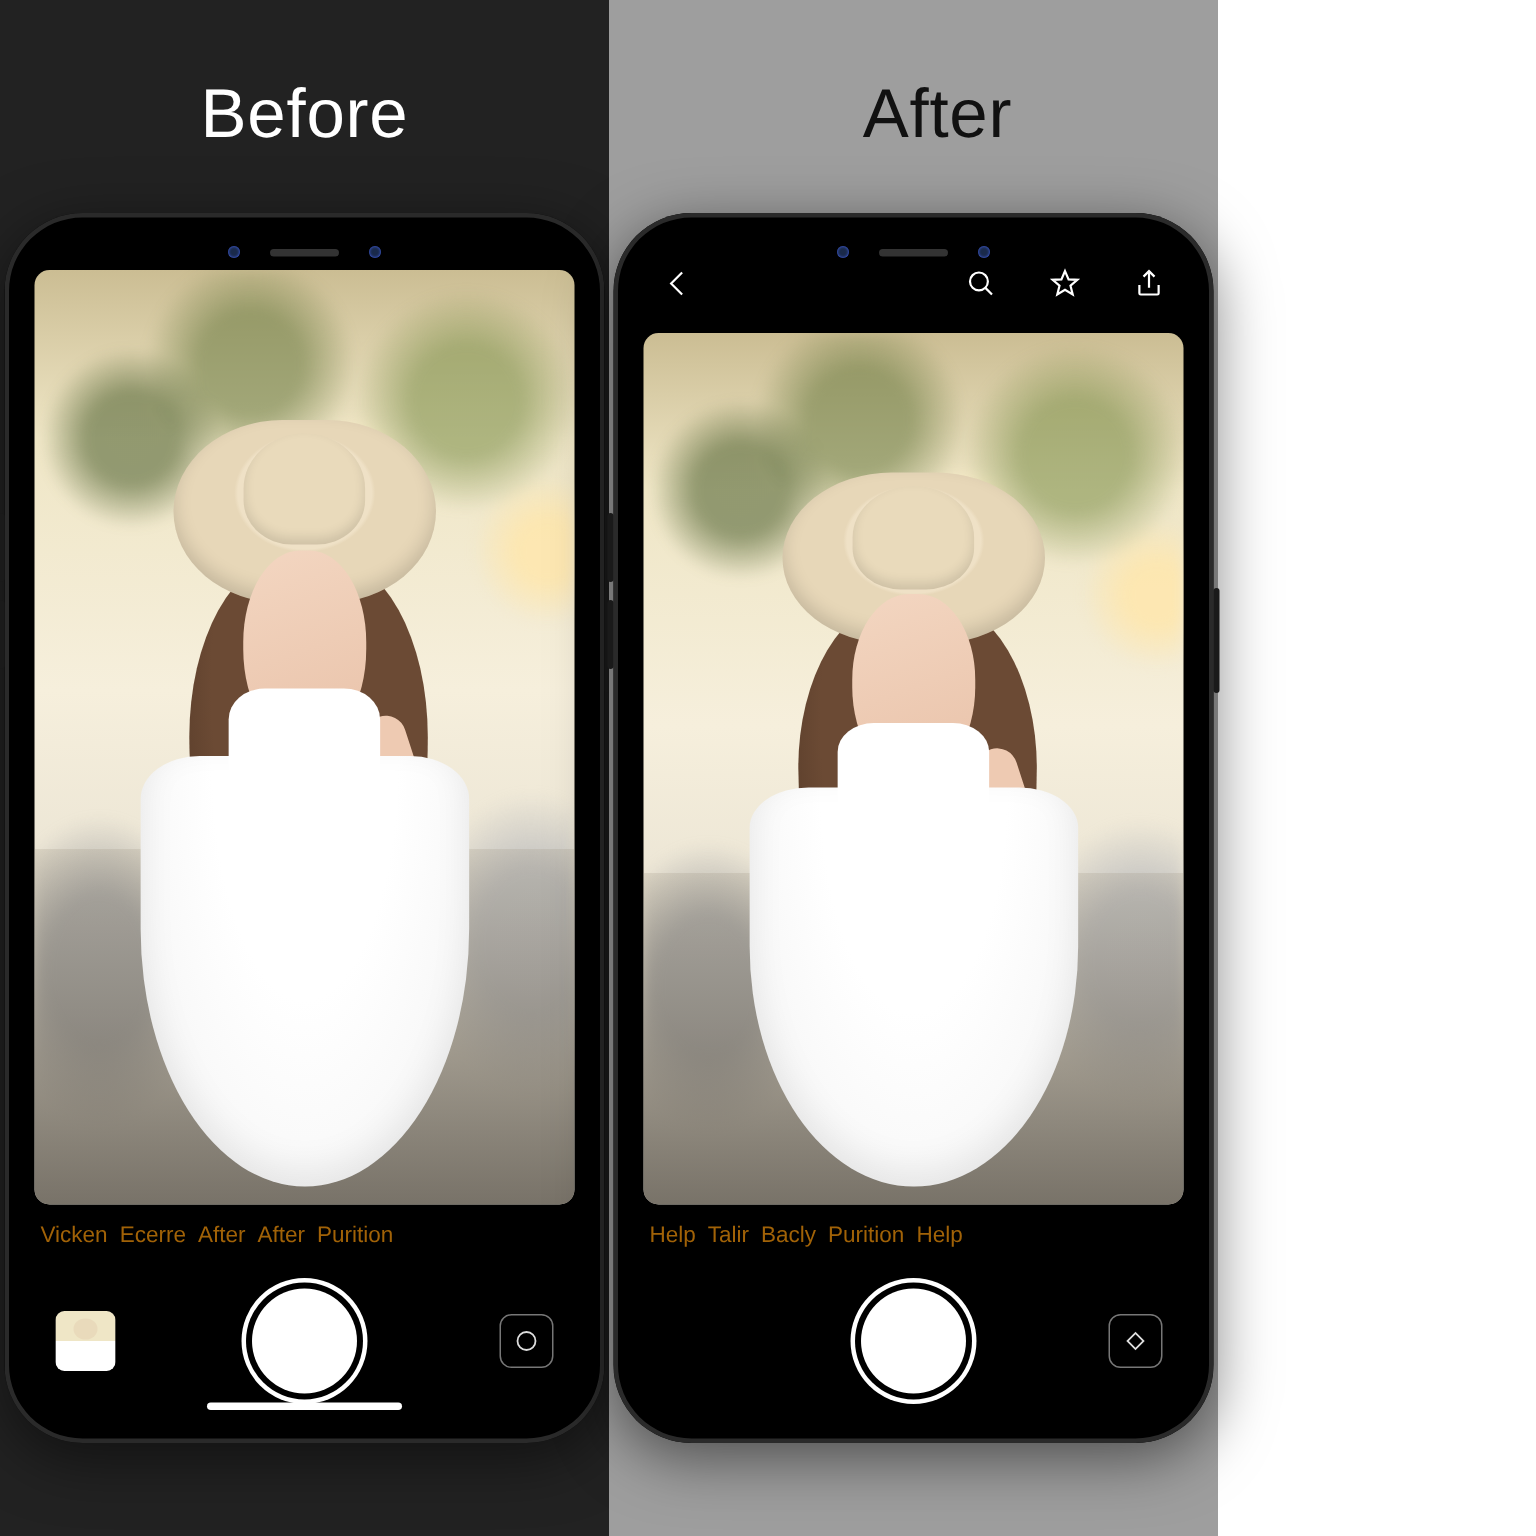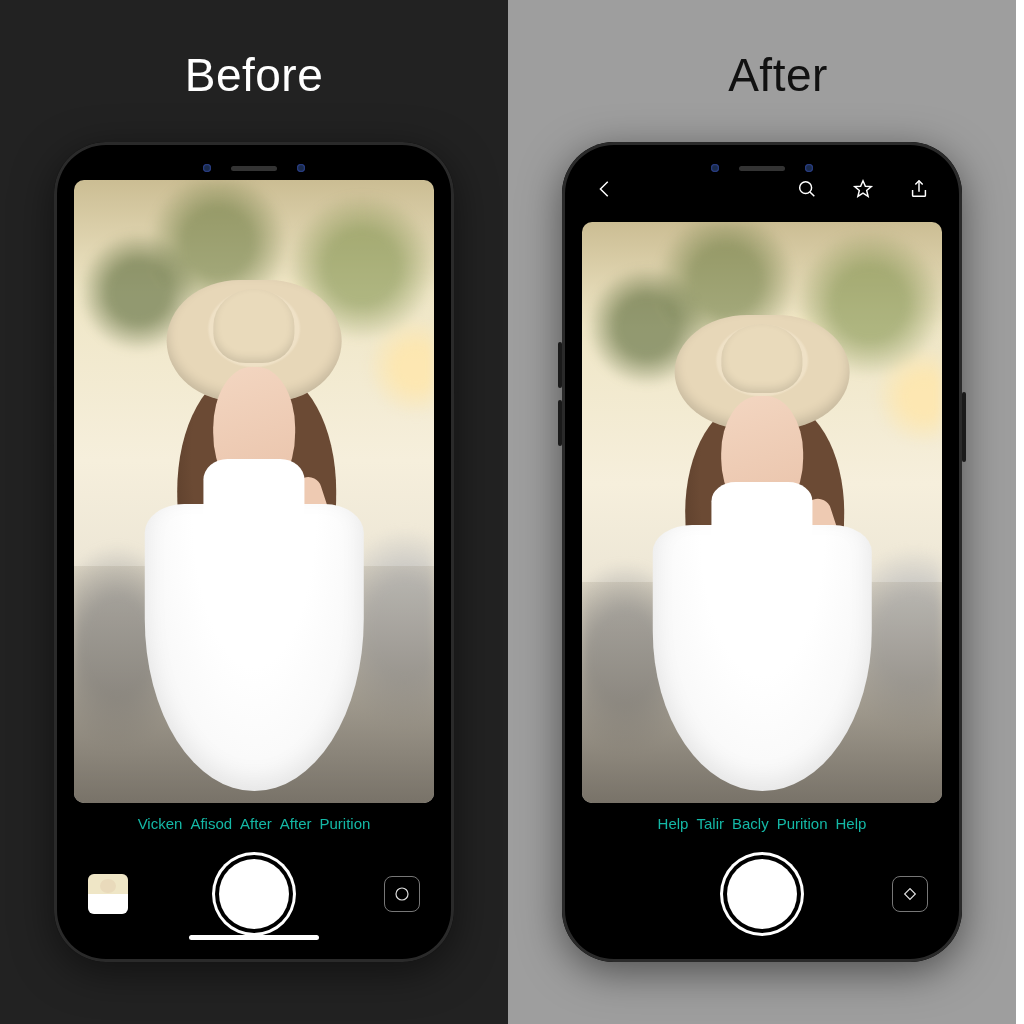--- a/index.html
+++ b/index.html
@@ -1,17 +1,17 @@
 <!DOCTYPE html>
 <html><head>
 <meta charset="utf-8">
 <style>
   * { box-sizing: border-box; margin: 0; padding: 0; }
   html, body { width: 1024px; height: 1024px; overflow: hidden; font-family: -apple-system, "Helvetica Neue", Arial, sans-serif; }
-  .canvas { display: flex; width: 1016px; height: 1024px; }
+  .canvas { display: flex; width: 812px; height: 1024px; }
   .half { width: 512px; height: 1024px; position: relative; display: flex; flex-direction: column; align-items: center; }
   .half.left  { background: #222; }
   .half.right { background: #9e9e9e; }
   .heading { font-size: 46px; font-weight: 400; margin-top: 48px; letter-spacing: 0.5px; }
   .half.left  .heading { color: #fff; }
   .half.right .heading { color: #111; margin-left: 32px; }
 
   
   .phone {
     position: relative;
@@ -119,22 +119,22 @@
     box-shadow: inset 0 -10px 24px rgba(0,0,0,.08);
   }
   .dress::before{
     content:""; position:absolute; top:-16%; left:50%; transform:translateX(-50%);
     width:46%; height:30%; background:#fff;
     border-radius: 24% 24% 30% 30%;
   }
 
   
   .modes {
-    display:flex; justify-content:center; align-items:center;
-    color:#14b8a6; font-size:15px; padding: 10px 6px 6px 6px;
+    display:flex; justify-content:flex-start; align-items:center;
+    color:#a16207; font-size:15px; padding: 10px 6px 6px 6px;
     background:#000;
   }
   .modes span { padding:2px 4px; }
 
   
   .controls {
     height: 108px; background:#000; position:relative;
     display:flex; align-items:center; justify-content:center;
   }
   .shutter {
@@ -194,21 +194,21 @@
               <div class="hat"></div>
               <div class="face"></div>
               <div class="arm"></div>
               <div class="dress"></div>
             </div>
           </div>
         </div>
 
         <div class="modes">
           <span>Vicken</span>
-          <span>Afisod</span>
+          <span>Ecerre</span>
           <span>After</span>
           <span>After</span>
           <span>Purition</span>
         </div>
 
         <div class="controls">
           <div class="thumb">
             <div class="mini"></div>
           </div>
           <div class="shutter"></div>

